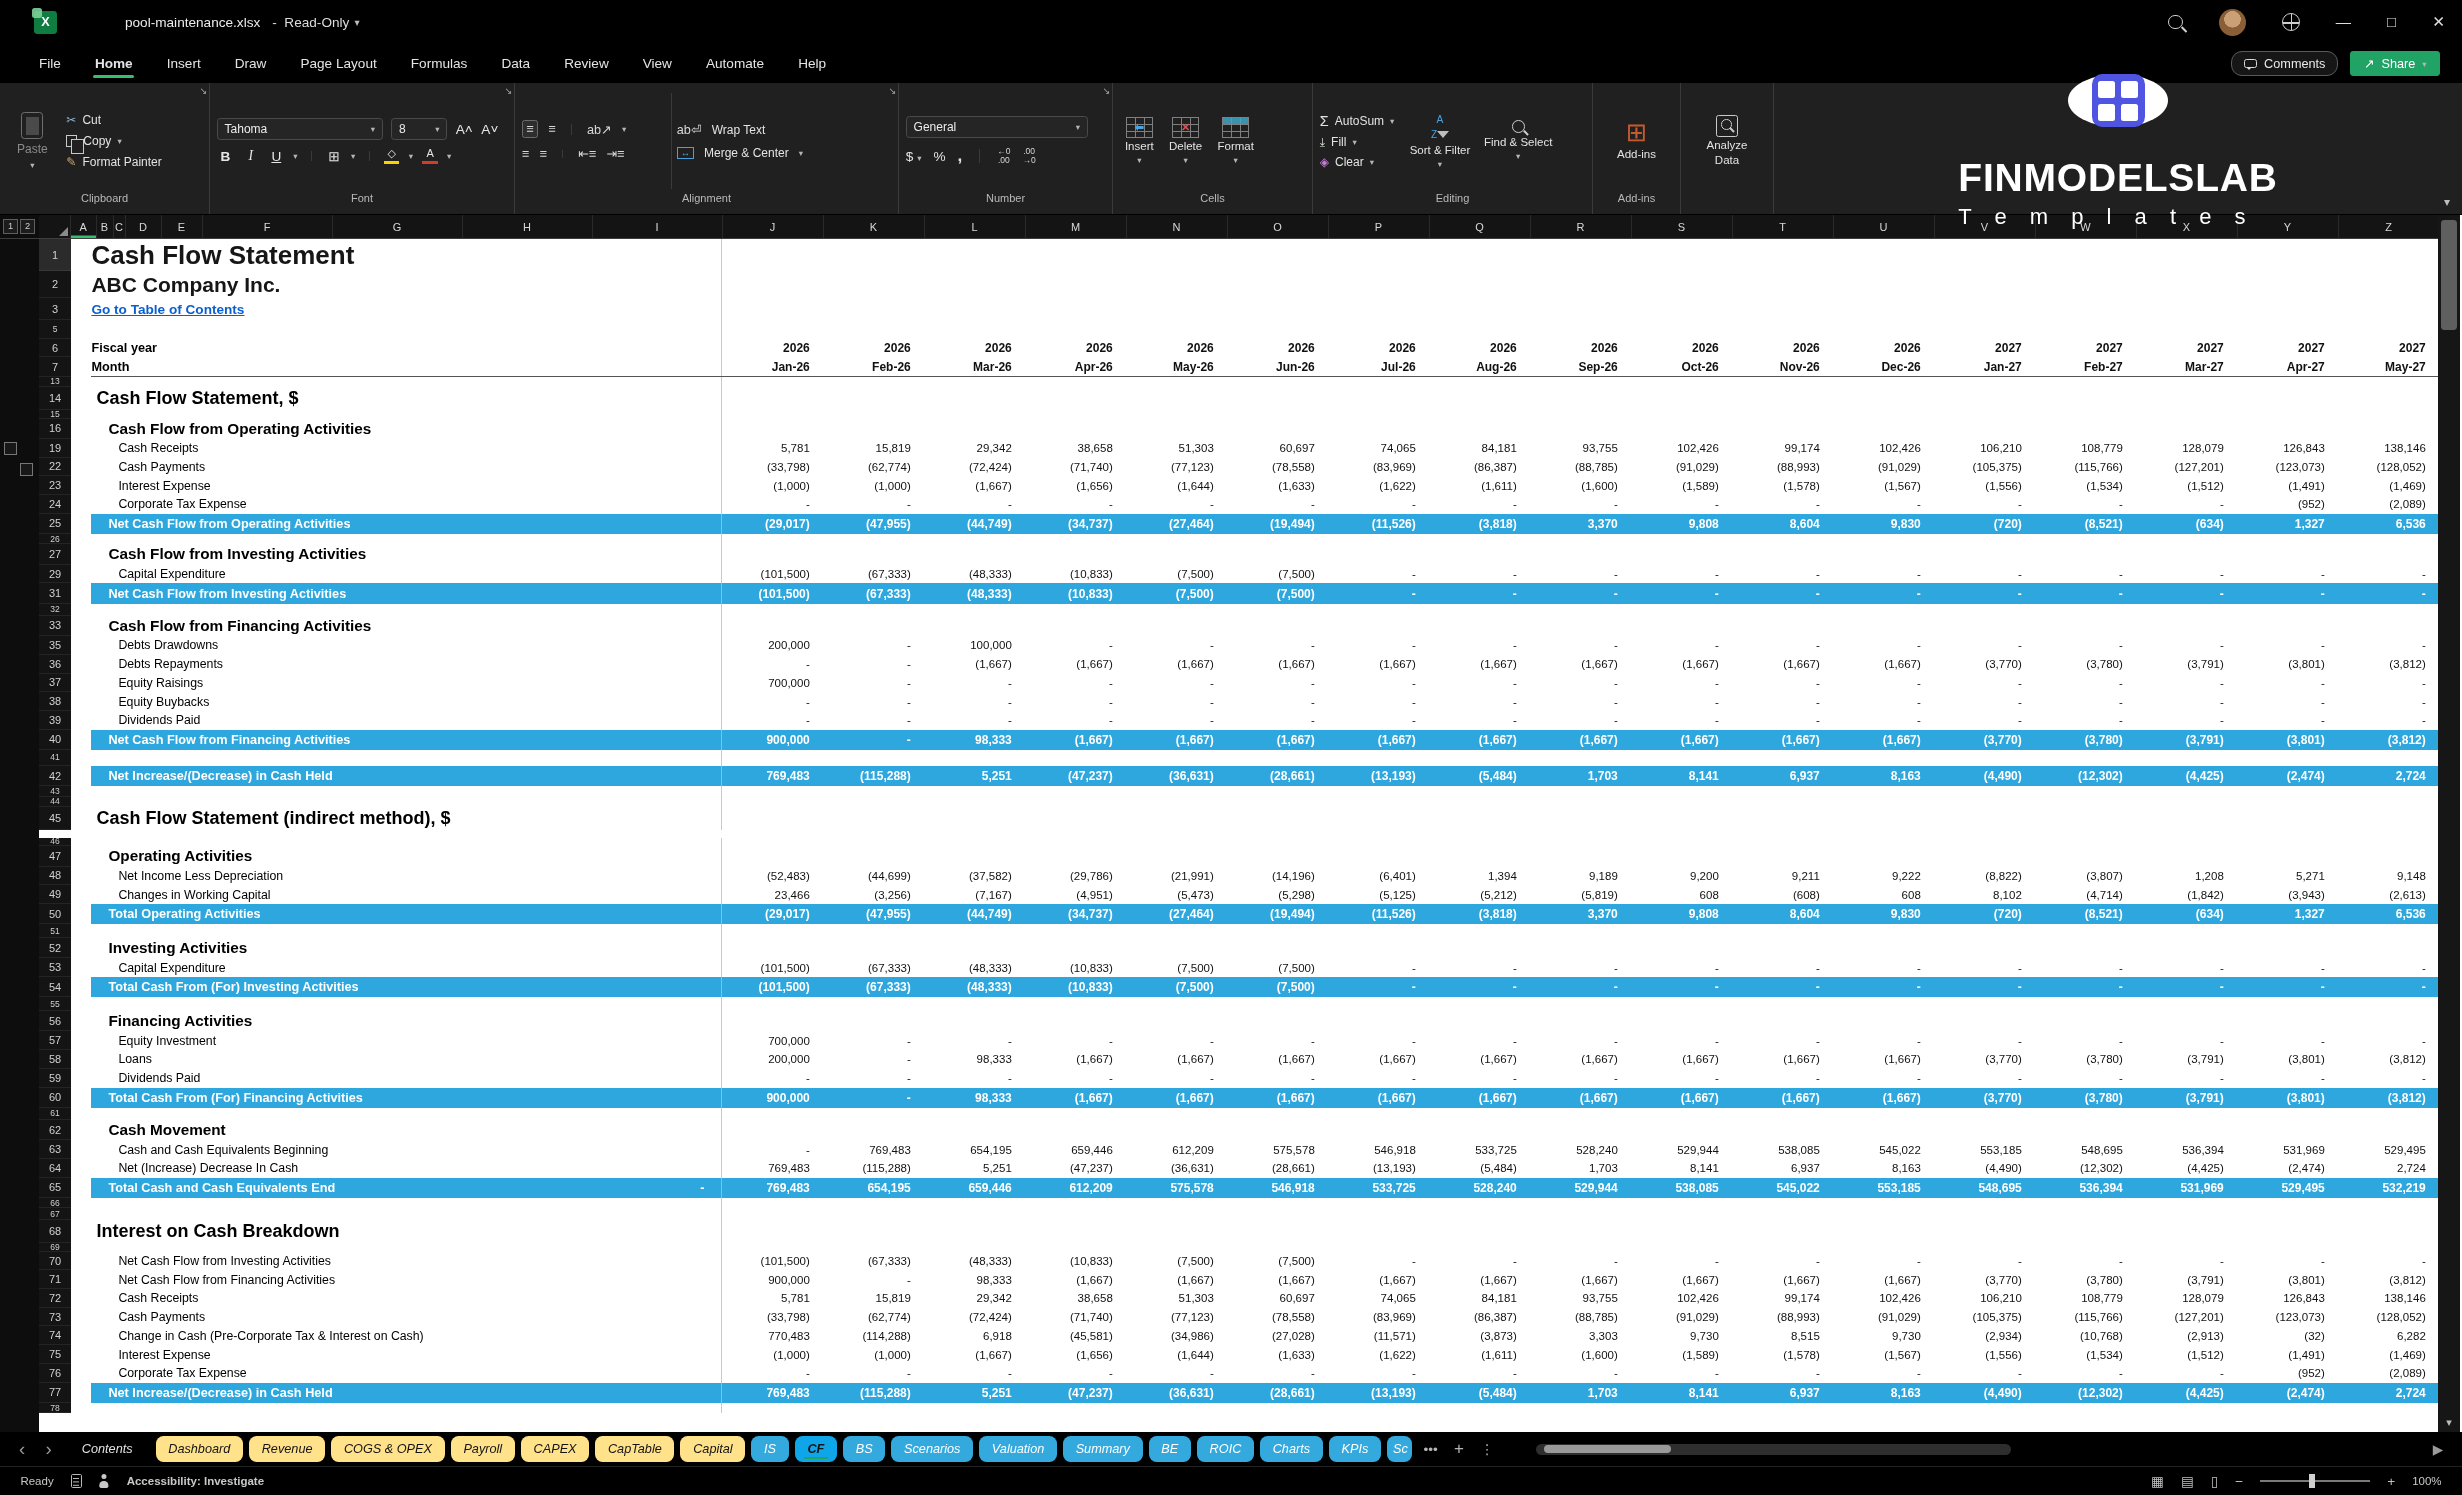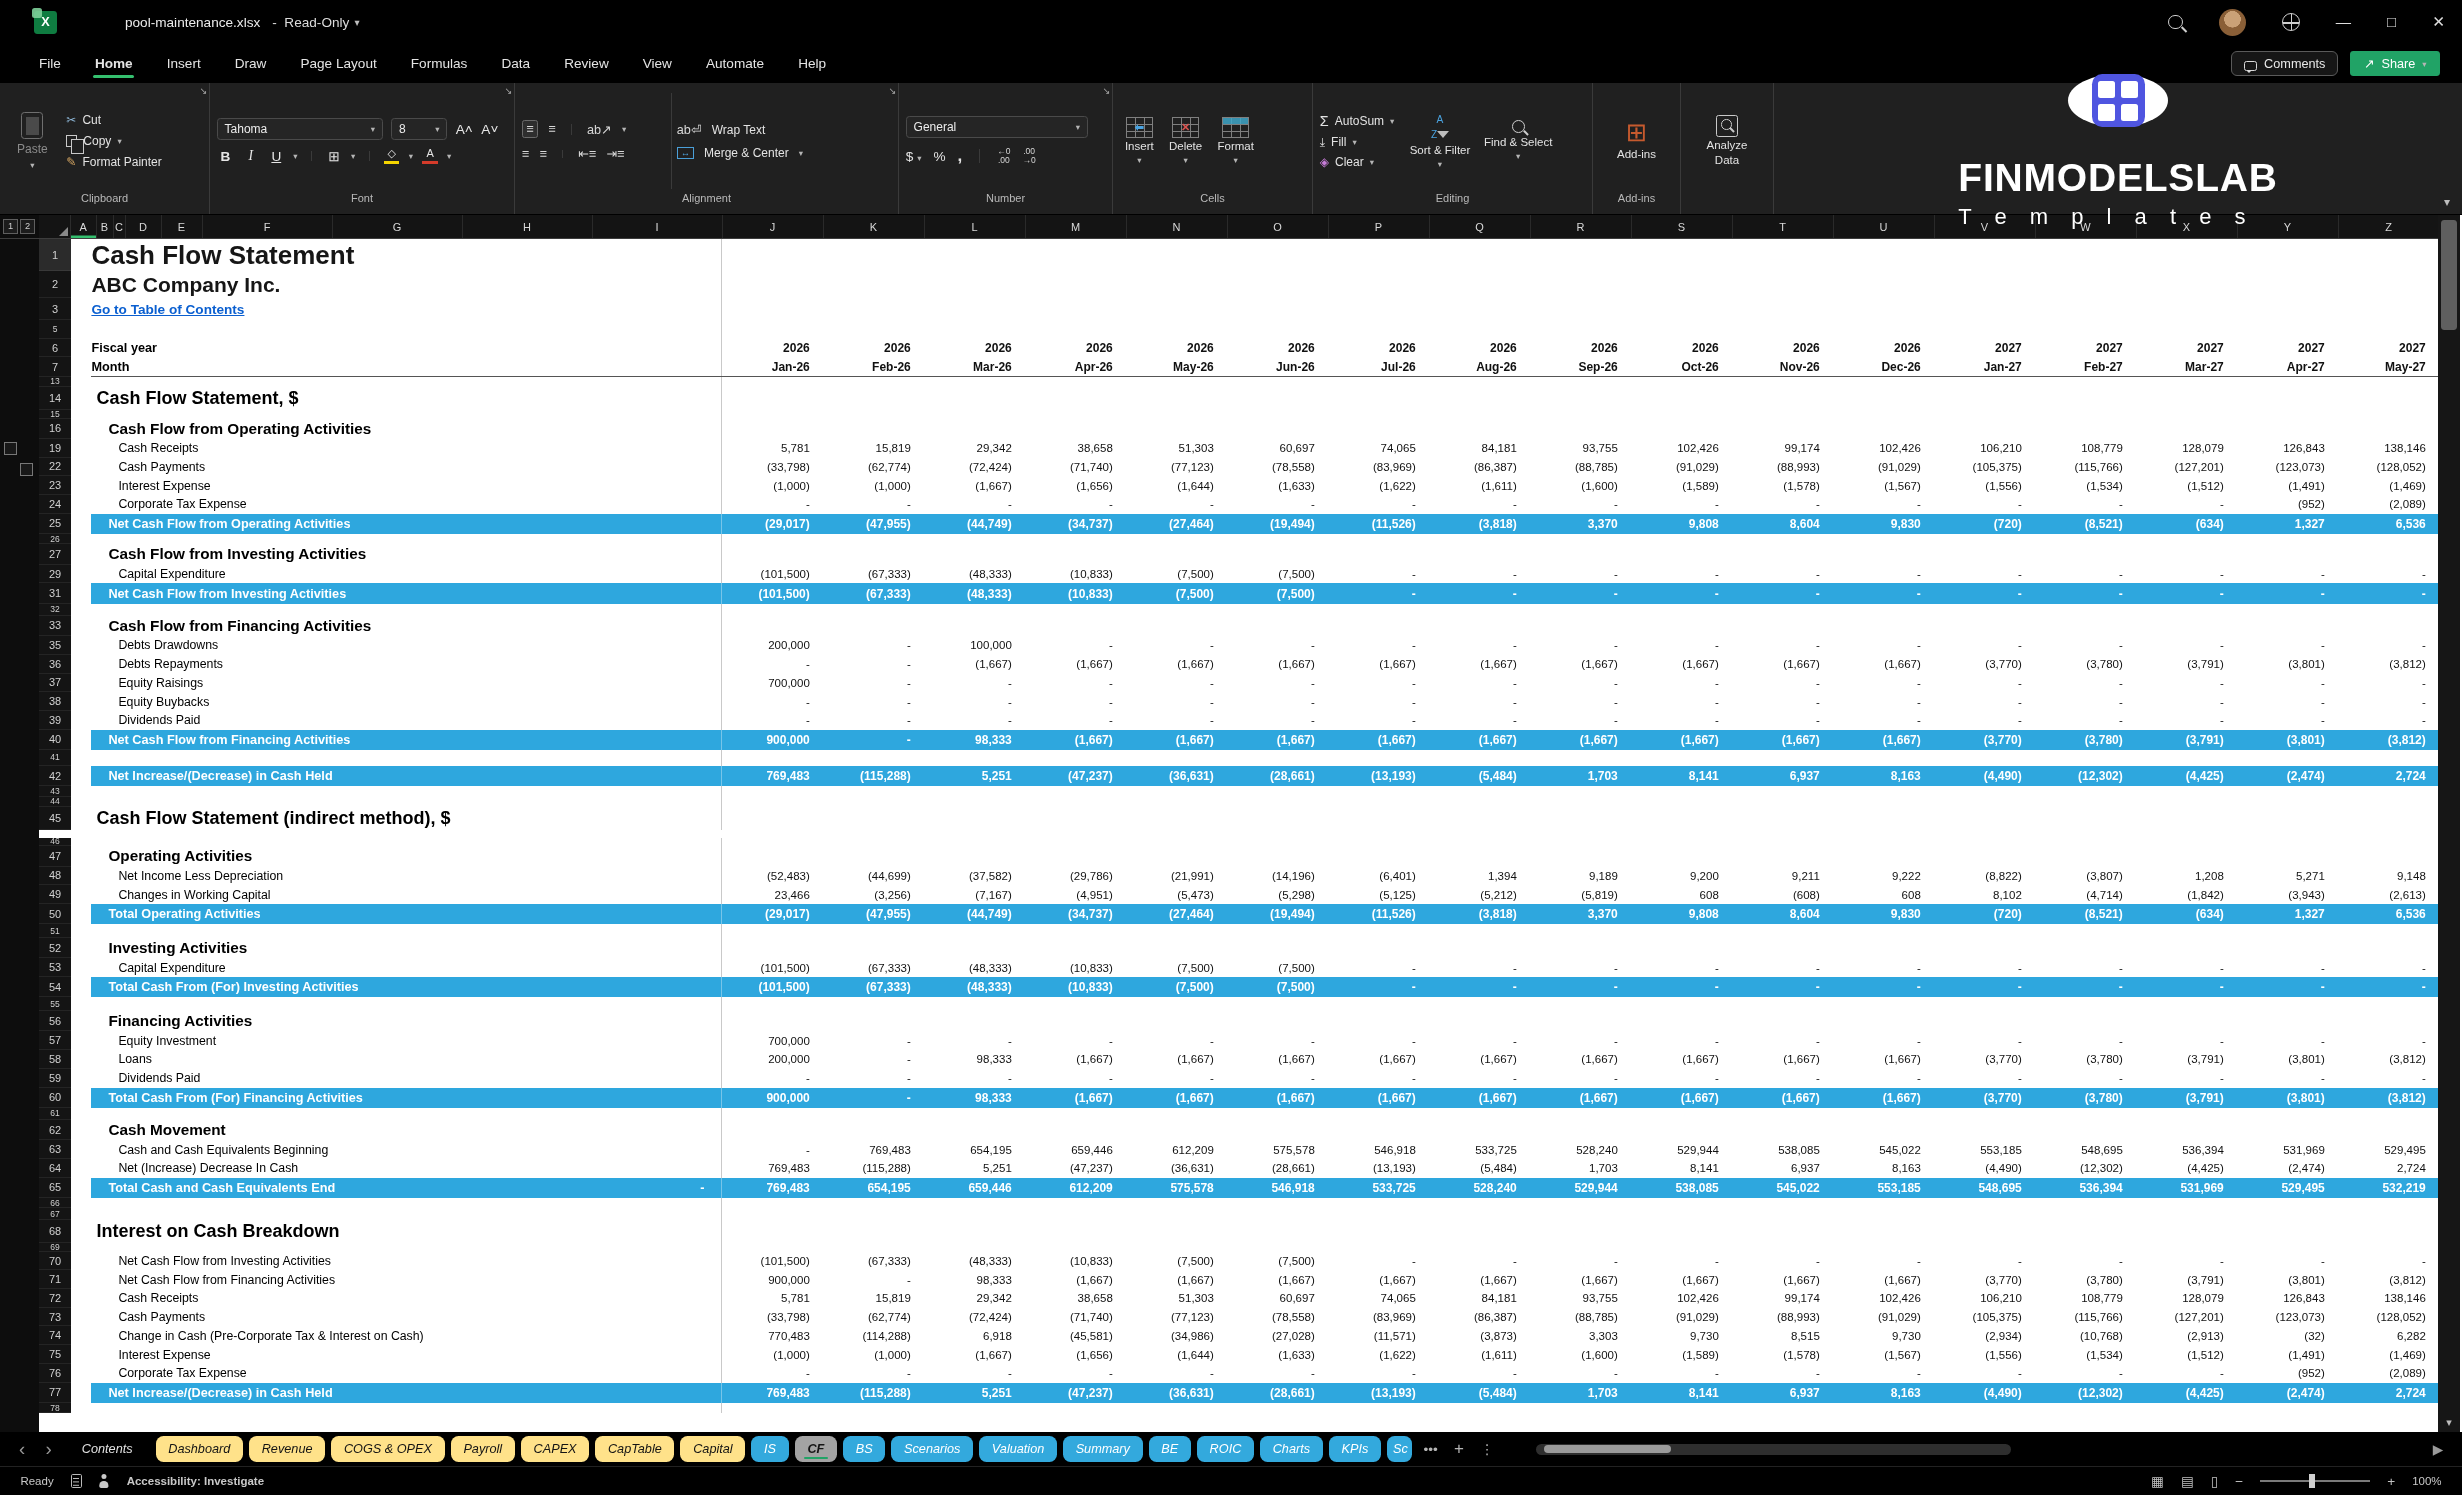--- a/index.html
+++ b/index.html
@@ -21,21 +21,21 @@
   .globe::before{content:"";position:absolute;left:0;right:0;top:50%;height:1.7px;background:#cfcfcf;}
   .globe::after{content:"";position:absolute;top:0;bottom:0;left:50%;width:1.7px;background:#cfcfcf;}
   .winbtn{font-size:15.3px;color:#dedede;}
 
   
   #menubar{height:39px;display:flex;align-items:center;padding:0 22px;gap:0;}
   .mitem{color:#e4e4e4;font-size:13.6px;padding:6.8px 17px;position:relative;}
   .mitem.active{font-weight:bold;}
   .mitem.active::after{content:"";position:absolute;left:15.3px;right:15.3px;bottom:0px;height:2.5px;background:#35c06f;border-radius:1.7px;}
   #menubar-right{margin-left:auto;display:flex;align-items:center;gap:12px;}
-  #comments-btn{display:flex;align-items:flex-end;gap:7.6px;border:0.8px solid #5a5a5a;border-radius:6px;padding:4.2px 12px;color:#e8e8e8;font-size:12.7px;background:#161616;}
+  #comments-btn{display:flex;align-items:center;gap:7.6px;border:0.8px solid #5a5a5a;border-radius:11px;padding:4.2px 12px;color:#e8e8e8;font-size:12.7px;background:#161616;}
   .bubble{width:12.7px;height:9.3px;border:1.7px solid #d9d9d9;border-radius:2.5px;position:relative;display:inline-block;}
   .bubble::after{content:"";position:absolute;left:1.7px;bottom:-5.1px;border:2.5px solid transparent;border-top-color:#d9d9d9;}
   #share-btn{display:flex;align-items:center;gap:6.8px;background:#21a366;border-radius:3.4px;padding:5.1px 13.6px;color:#fff;font-size:12.7px;}
 
   
   #ribbon{height:132px;background:#202020;display:flex;position:relative;border-bottom:0.8px solid #000;}
   .rgroup{display:flex;flex-direction:column;border-right:0.8px solid #3a3a3a;padding:6.8px 6.8px 0 6.8px;position:relative;}
   .rcontent{flex:1;display:flex;align-items:center;}
   .rlabel{height:22px;text-align:center;color:#b9b9b9;font-size:11px;position:relative;}
   .launcher{position:absolute;right:1.7px;top:1.7px;color:#a8a8a8;font-size:9.3px;}
@@ -139,21 +139,21 @@
   #vdown{position:absolute;bottom:3.4px;left:0;right:0;text-align:center;color:#bdbdbd;font-size:11px;}
 
   
   #tabbar{height:34px;background:#000;display:flex;align-items:center;padding-left:12px;gap:6px;}
   .navarr{color:#9a9a9a;font-size:18.7px;width:20.4px;text-align:center;}
   .tab{height:25.5px;border-radius:7.6px;display:flex;align-items:center;padding:0 12.7px;font-size:12.7px;flex:none;font-style:italic;}
   .tab.plain{background:transparent;color:#e2e2e2;padding:0 17px;}
   .tab.yellow{background:#ffe28a;color:#141414;}
   .tab.blue{background:#33a9dd;color:#fff;}
   .tab.blue-cut{background:#33a9dd;color:#fff;width:25.5px;padding:0 6px;overflow:hidden;}
-  .tab.active{background:#a3a3a3;color:#141414;position:relative;font-weight:bold;}
+  .tab.active{background:#0ea5e9;color:#141414;position:relative;font-weight:bold;}
   .tab.active::after{content:"";position:absolute;left:22%;right:22%;bottom:2.5px;height:2.5px;background:#21a366;border-radius:1.7px;}
   .tbicon{color:#b5b5b5;font-size:13.6px;padding:0 5.1px;}
   #hscroll{width:475px;height:11px;border-radius:6px;background:#2e2e2e;margin-left:31px;position:relative;}
   #hthumb{position:absolute;left:8.5px;top:1.7px;height:7.6px;width:127px;border-radius:4.2px;background:#9a9a9a;}
   #tab-rightarr{margin-left:auto;margin-right:18.7px;color:#9a9a9a;font-size:13.6px;}
 
   
   #statusbar{height:29px;background:#000;color:#c8c8c8;display:flex;align-items:center;font-size:11.5px;padding:0 20.4px;gap:17px;border-top:0.8px solid #222;}
   .pageic{width:11px;height:13.6px;border:1.4px solid #b9b9b9;border-radius:1.7px;position:relative;}
   .pageic::after{content:"";position:absolute;left:1.7px;right:1.7px;top:2.5px;height:1.4px;background:#b9b9b9;box-shadow:0 3.4px 0 #b9b9b9,0 6.8px 0 #b9b9b9;}

